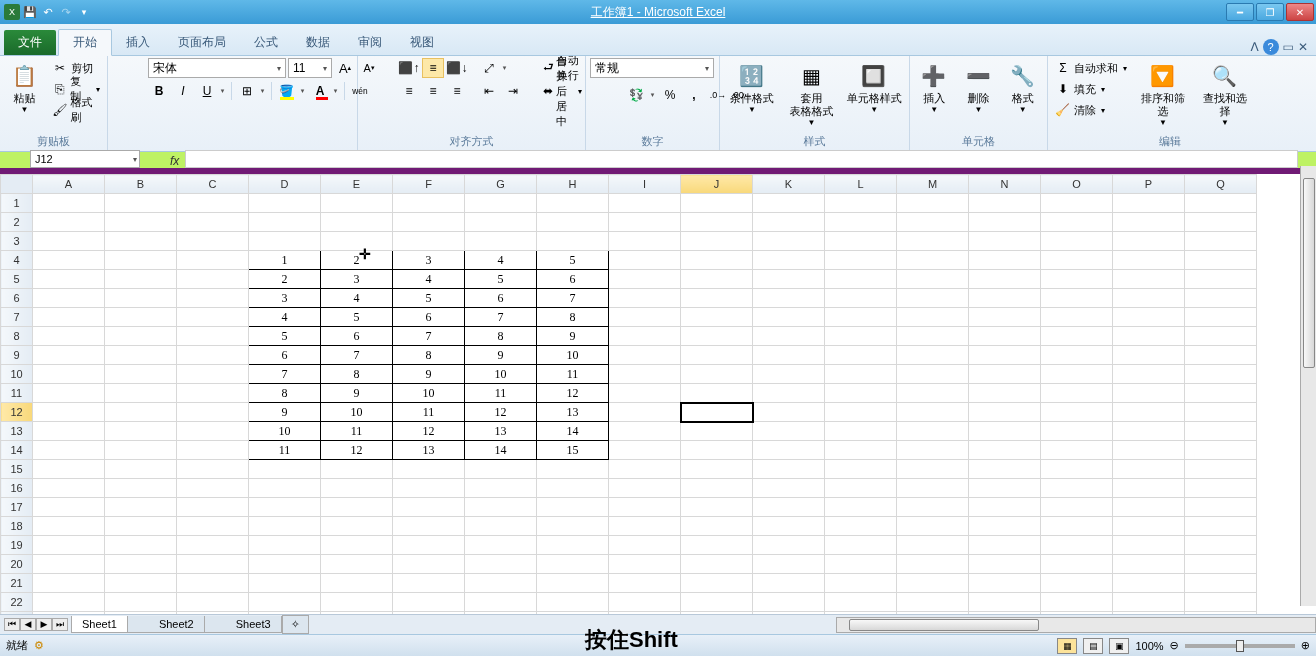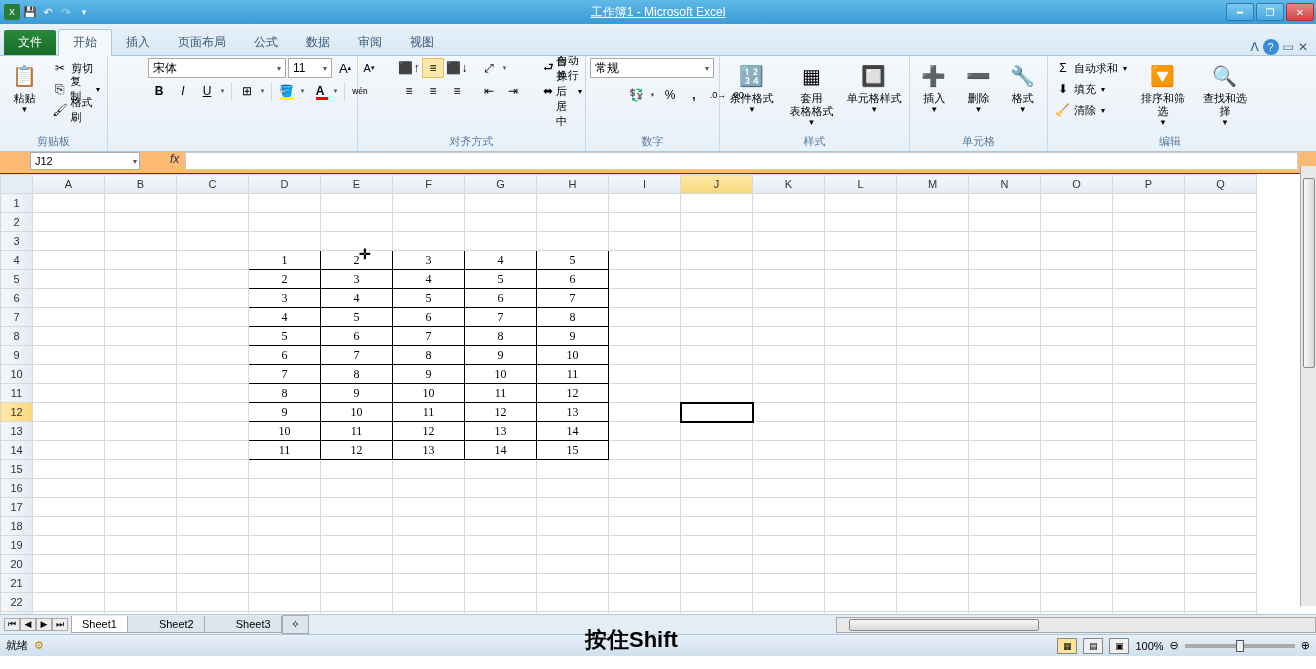--- a/index.html
+++ b/index.html
@@ -38,21 +38,21 @@
 
 .combo { border:1px solid #aaa; background:#fff; height:20px; display:flex; align-items:center; padding:0 4px; font-size:12px; }
 .combo .dd { margin-left:auto; font-size:8px; color:#555; }
 
 .tgl { width:22px; height:20px; border:1px solid transparent; display:flex; align-items:center; justify-content:center; font-size:12px; cursor:pointer; }
 .tgl.active { background:#fde8a8; border-color:#e8c060; }
 .split { display:flex; }
 .split .dd { width:9px; font-size:7px; display:flex; align-items:center; justify-content:center; color:#555; }
 
 
-.fbar-row { height:22px; border-bottom:1px solid #701a75; display:flex; align-items:flex-start; background:#fdba74; }
+.fbar-row { height:22px; border-bottom:6px solid #701a75; display:flex; align-items:flex-end; background:#bef264; }
 .namebox { width:110px; border:1px solid #aaa; background:#fff; height:18px; margin-left:30px; display:flex; align-items:center; padding:0 4px; font-size:11px; position:relative; }
 .namebox .dd { position:absolute; right:2px; font-size:8px; color:#555; }
 .fx { margin-left:30px; font-style:italic; font-size:12px; color:#333; }
 .formula-in { flex:1; height:18px; border:1px solid #ccc; background:#fff; margin-left:6px; margin-right:18px; }
 
 
 .sheet { position:relative; height:440px; overflow:hidden; background:#fff; }
 .grid { border-collapse:collapse; table-layout:fixed; }
 .grid th, .grid td { border:1px solid #d8d8d8; height:19px; font-size:11px; font-weight:normal; }
 .grid .colh { background:linear-gradient(#f4f8fb,#e4ecf4); text-align:center; width:72px; color:#333; }

